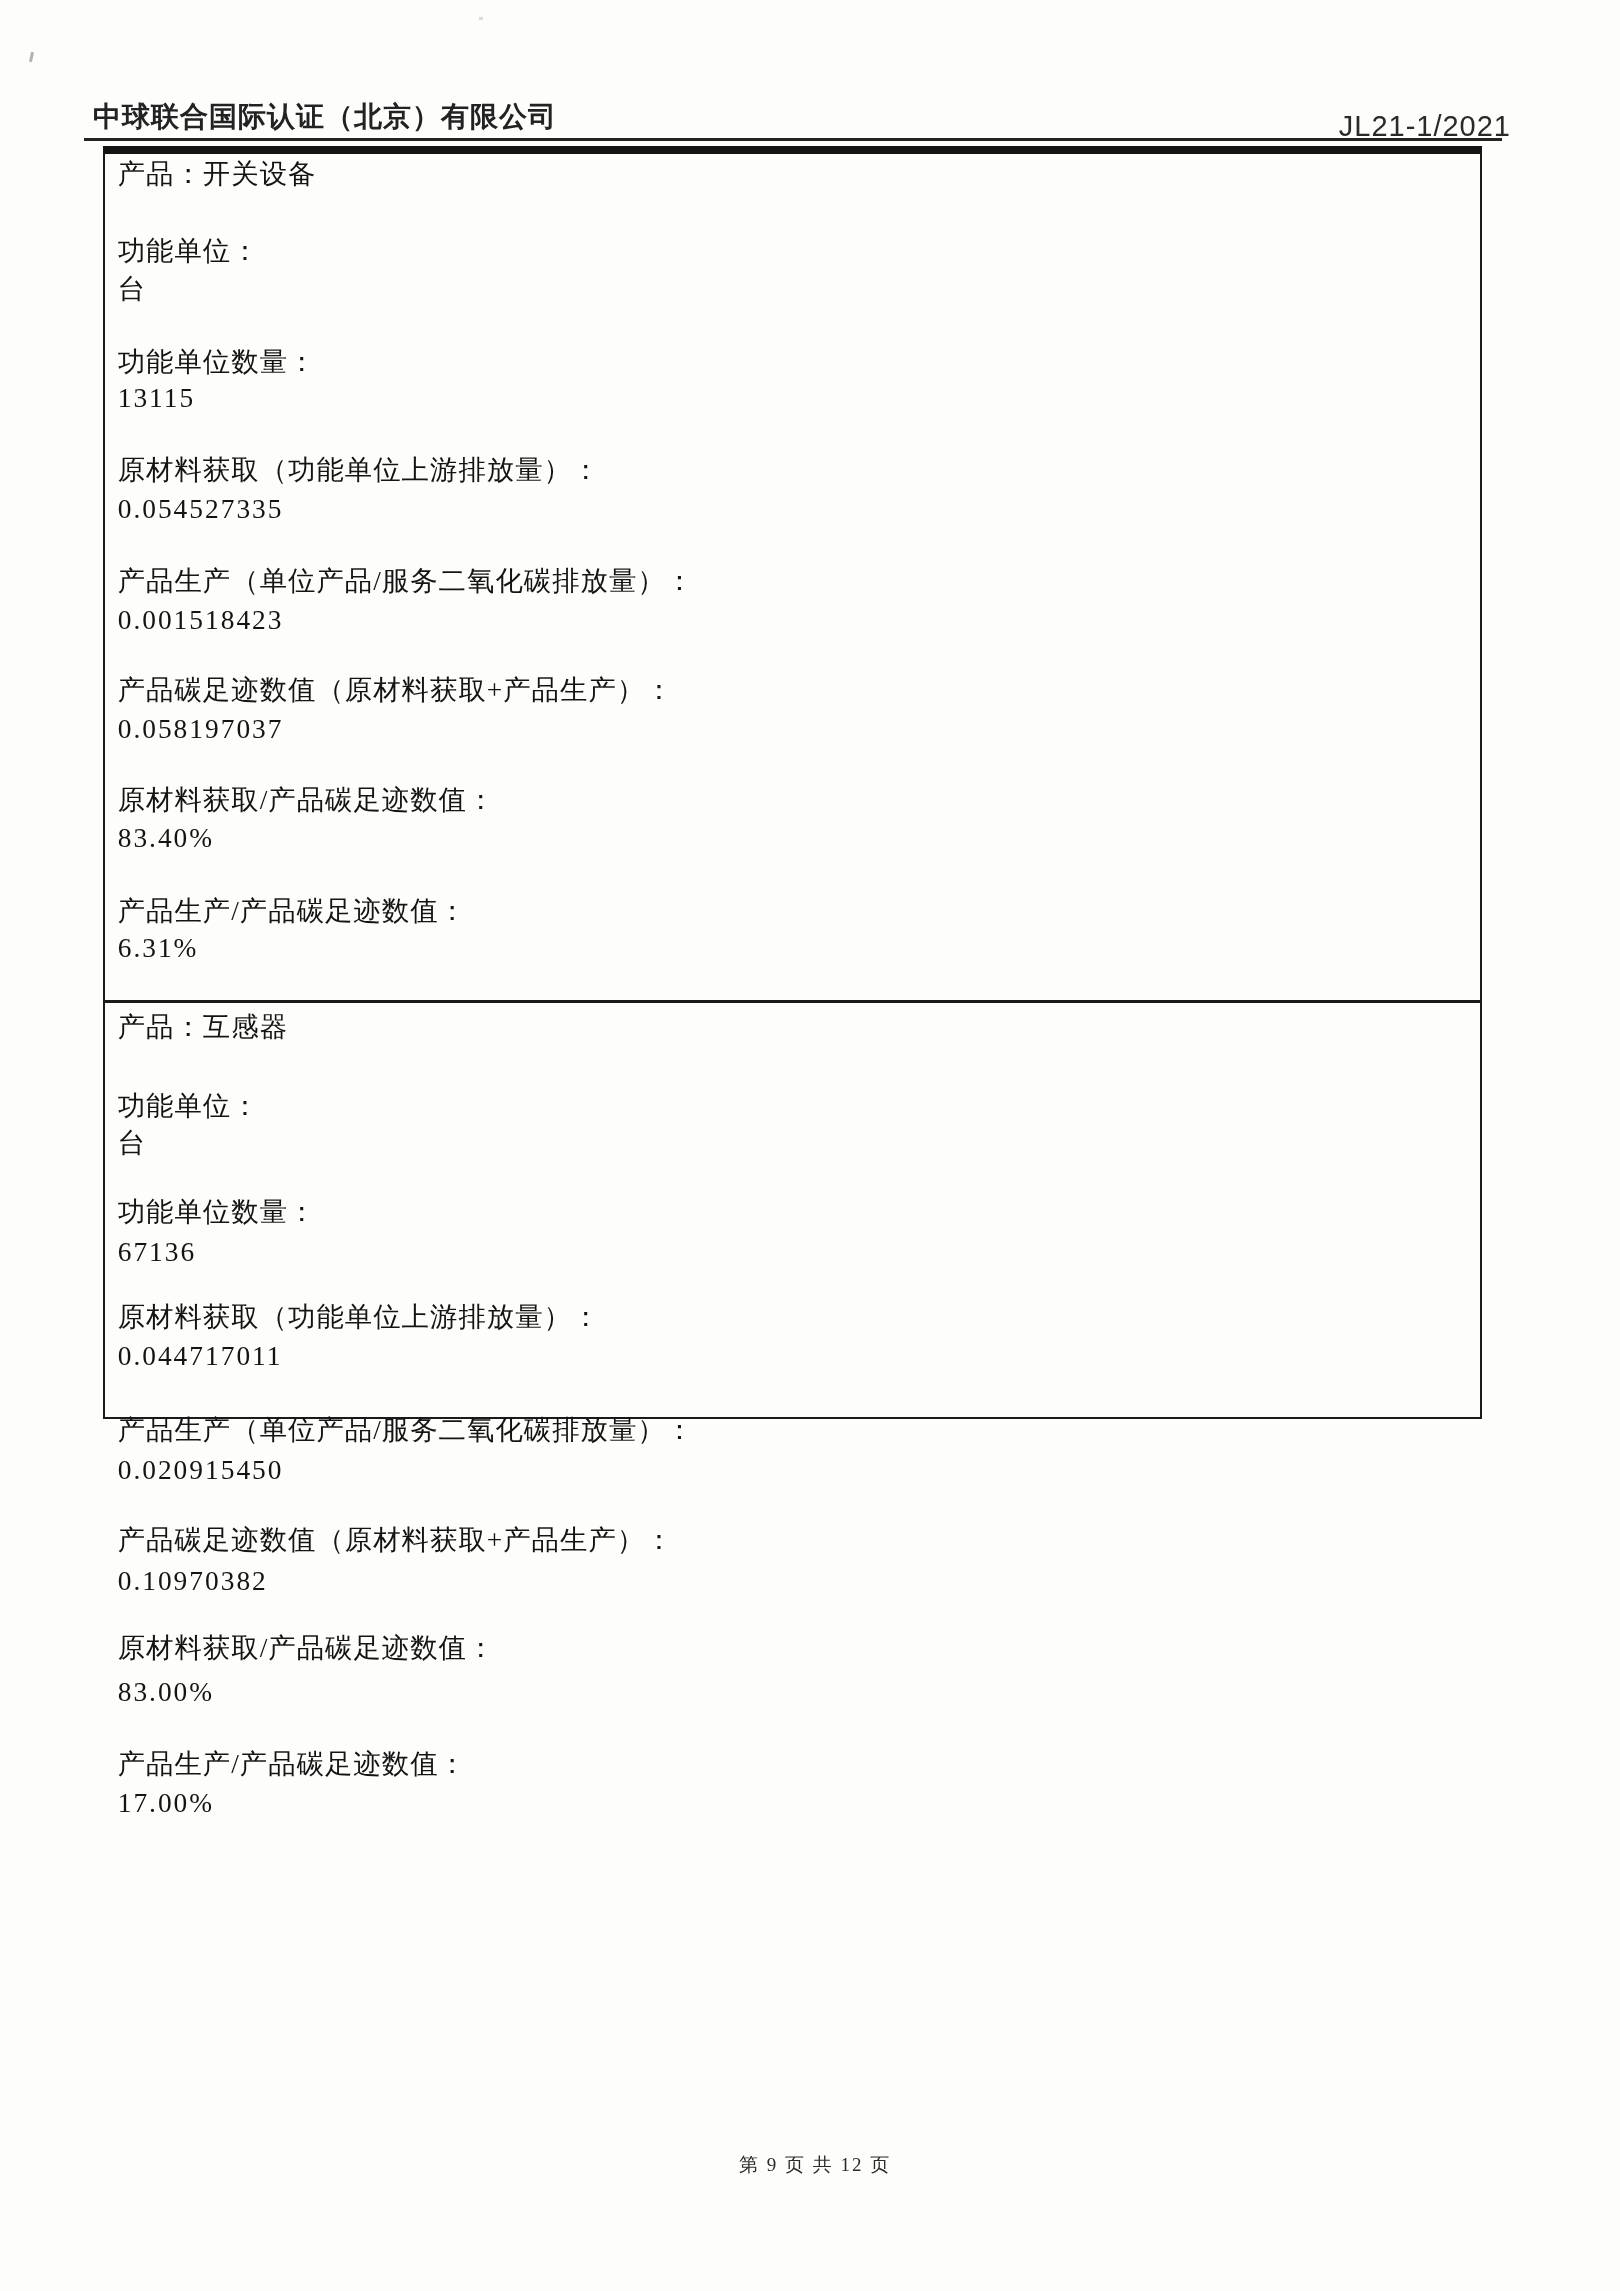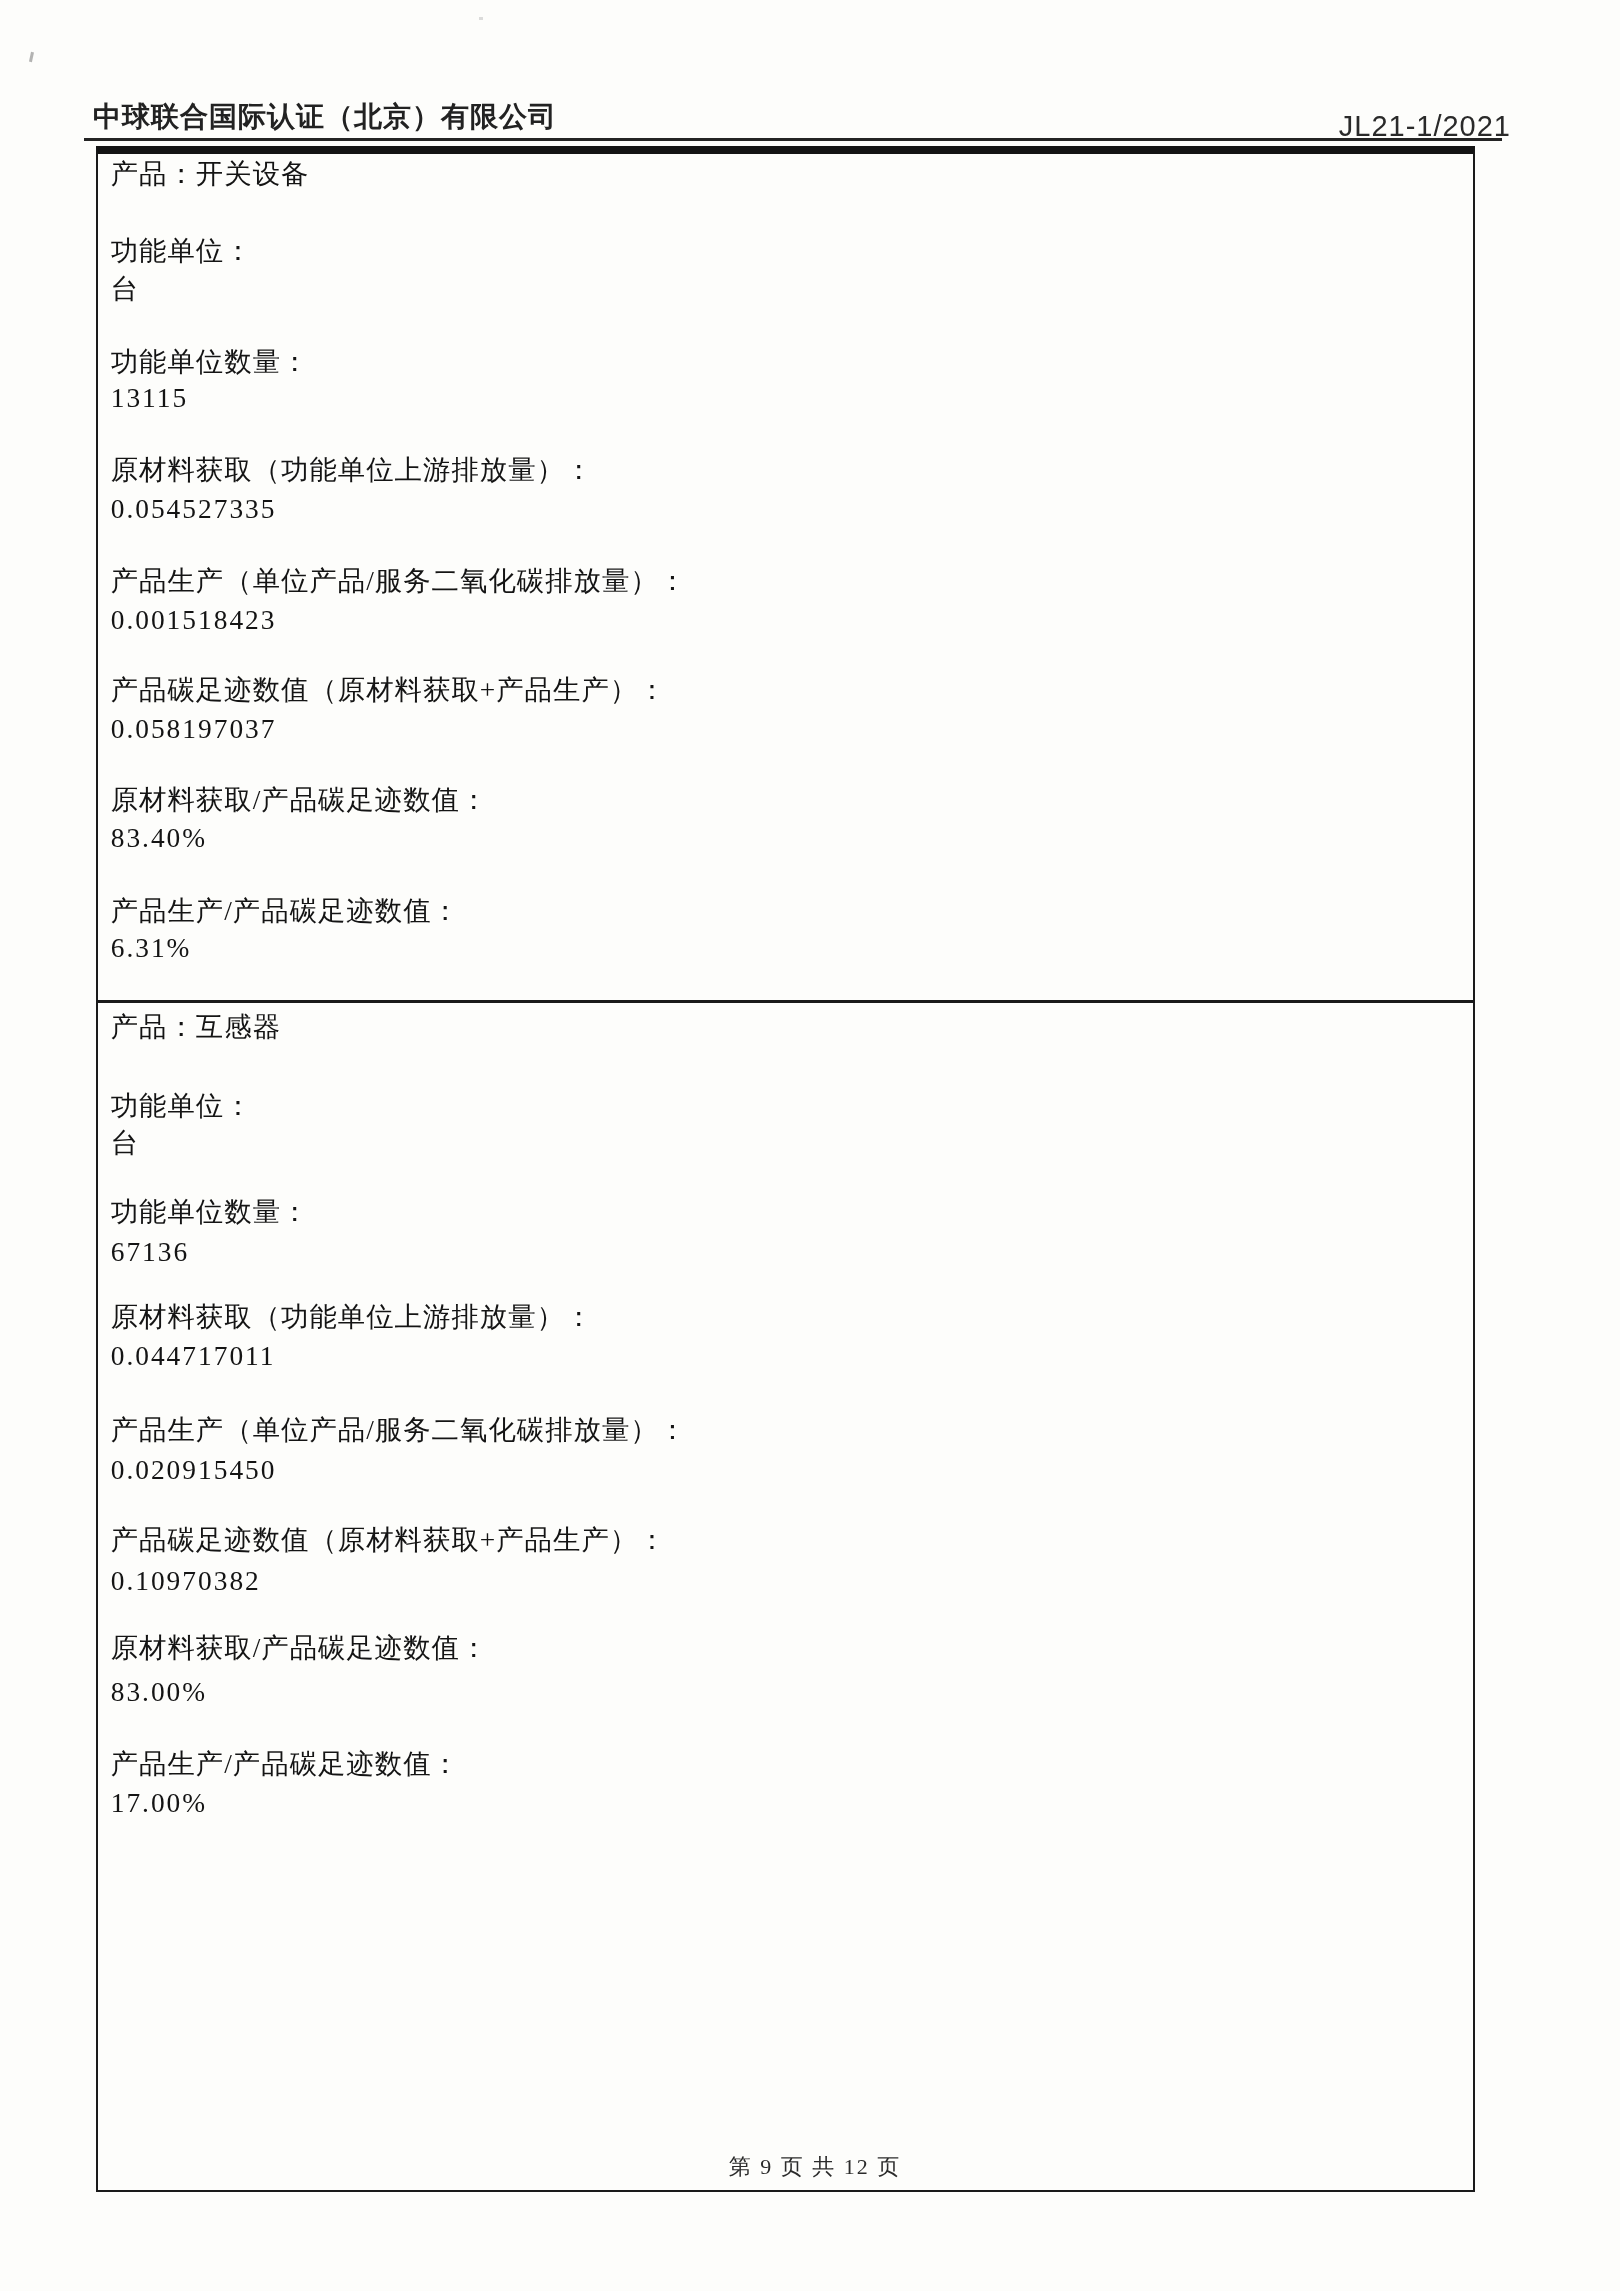--- a/index.html
+++ b/index.html
@@ -26,22 +26,22 @@
     font-family:"Liberation Sans", sans-serif;
     color:#2a2a2a;
     margin-top:20px;
   }
   .header-rule{
     position:absolute;left:84px;top:138px;
     width:1418px;height:2.9px;background:#242424;
   }
   
   .content-box{
-    position:absolute;left:96px;top:146px;
-    width:1379px;height:2046px;
+    position:absolute;left:103px;top:146px;
+    width:1379px;height:1273px;
     box-sizing:border-box;
     border:2.9px solid #1a1a1a;
     border-top:8.8px solid #141414;
     background:transparent;
   }
   .line{
     position:absolute;left:12.7px;
     font-size:27.4px;line-height:35px;
     white-space:pre;letter-spacing:1px;
     color:#141414;
@@ -50,21 +50,21 @@
   .section-divider{
     position:absolute;left:0;width:100%;height:2.9px;
     background:#1a1a1a;top:846px;
   }
   
   .footer{
     position:absolute;left:0;top:2152px;width:100%;
     text-align:center;
   }
   .footer span{
-    font-size:22px;letter-spacing:2px;color:#2b2b2b;
+    font-size:19px;letter-spacing:2px;color:#2b2b2b;
   }
   
   .artifact{position:absolute;background:#777;opacity:.55;}
   .artifact.a1{left:30px;top:52px;width:2.9px;height:9.8px;transform:rotate(12deg);}
   .artifact.a2{left:479px;top:16.7px;width:3.9px;height:2.9px;opacity:.25;}
 </style>
 </head>
 <body>
 
 <div class="page">

